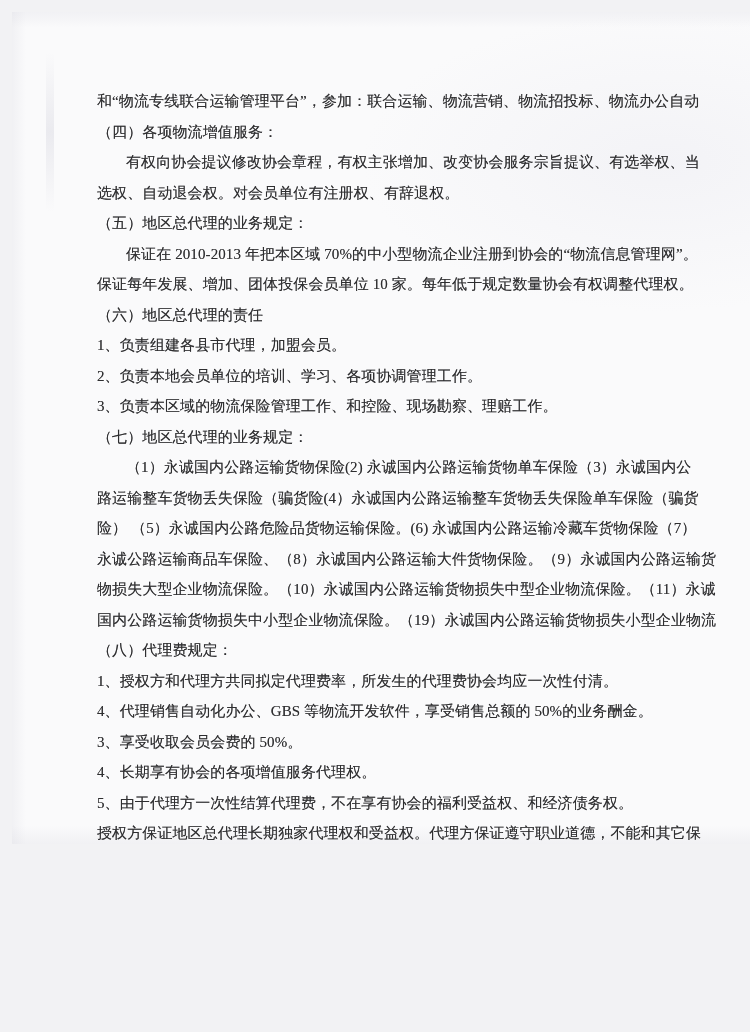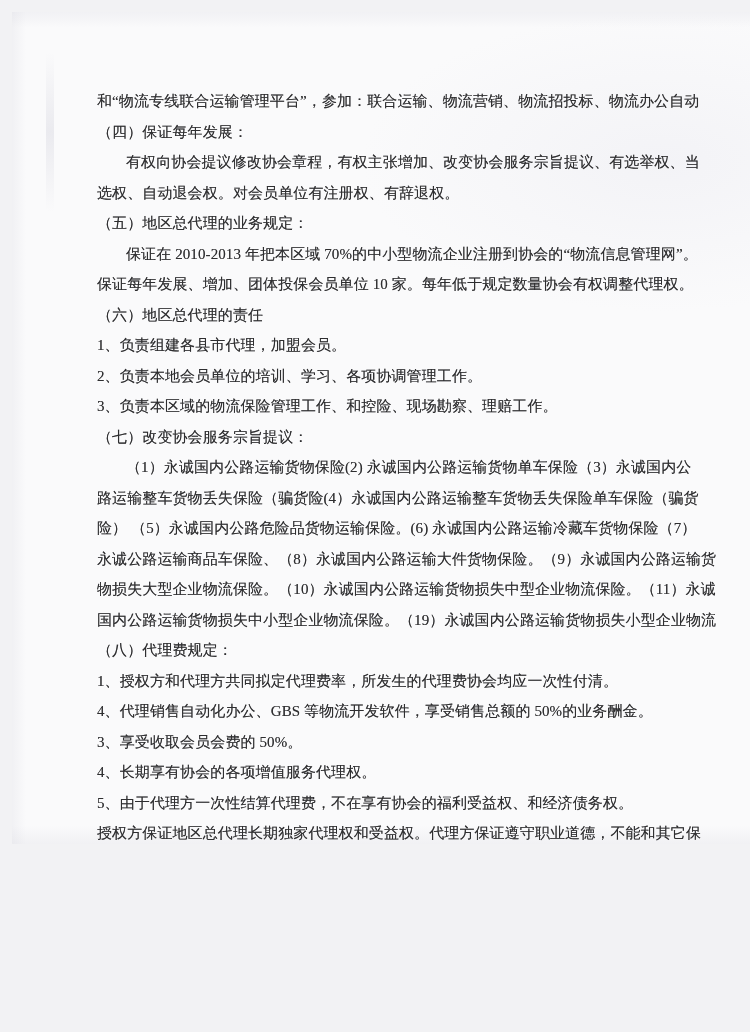--- a/index.html
+++ b/index.html
@@ -65,31 +65,31 @@
   }
 </style>
 </head>
 <body>
 
 <div class="scan-page">
   <div class="scan-streak"></div>
 
   <div class="doc">
     <div class="line">和“物流专线联合运输管理平台”，参加：联合运输、物流营销、物流招投标、物流办公自动</div>
-    <div class="line">（四）保证每年发展：</div>
+    <div class="line">（四）各项物流增值服务：</div>
     <div class="line indent">有权向协会提议修改协会章程，有权主张增加、改变协会服务宗旨提议、有选举权、当</div>
     <div class="line">选权、自动退会权。对会员单位有注册权、有辞退权。</div>
     <div class="line">（五）地区总代理的业务规定：</div>
     <div class="line indent">保证在 2010-2013 年把本区域 70%的中小型物流企业注册到协会的“物流信息管理网”。</div>
     <div class="line">保证每年发展、增加、团体投保会员单位 10 家。每年低于规定数量协会有权调整代理权。</div>
     <div class="line">（六）地区总代理的责任</div>
     <div class="line">1、负责组建各县市代理，加盟会员。</div>
     <div class="line">2、负责本地会员单位的培训、学习、各项协调管理工作。</div>
     <div class="line">3、负责本区域的物流保险管理工作、和控险、现场勘察、理赔工作。</div>
-    <div class="line">（七）改变协会服务宗旨提议：</div>
+    <div class="line">（七）地区总代理的业务规定：</div>
     <div class="line indent">（1）永诚国内公路运输货物保险(2) 永诚国内公路运输货物单车保险（3）永诚国内公</div>
     <div class="line">路运输整车货物丢失保险（骗货险(4）永诚国内公路运输整车货物丢失保险单车保险（骗货</div>
     <div class="line">险） （5）永诚国内公路危险品货物运输保险。(6) 永诚国内公路运输冷藏车货物保险（7）</div>
     <div class="line">永诚公路运输商品车保险、（8）永诚国内公路运输大件货物保险。（9）永诚国内公路运输货</div>
     <div class="line">物损失大型企业物流保险。（10）永诚国内公路运输货物损失中型企业物流保险。（11）永诚</div>
     <div class="line">国内公路运输货物损失中小型企业物流保险。（19）永诚国内公路运输货物损失小型企业物流</div>
     <div class="line">（八）代理费规定：</div>
     <div class="line">1、授权方和代理方共同拟定代理费率，所发生的代理费协会均应一次性付清。</div>
     <div class="line">4、代理销售自动化办公、GBS 等物流开发软件，享受销售总额的 50%的业务酬金。</div>
     <div class="line">3、享受收取会员会费的 50%。</div>

